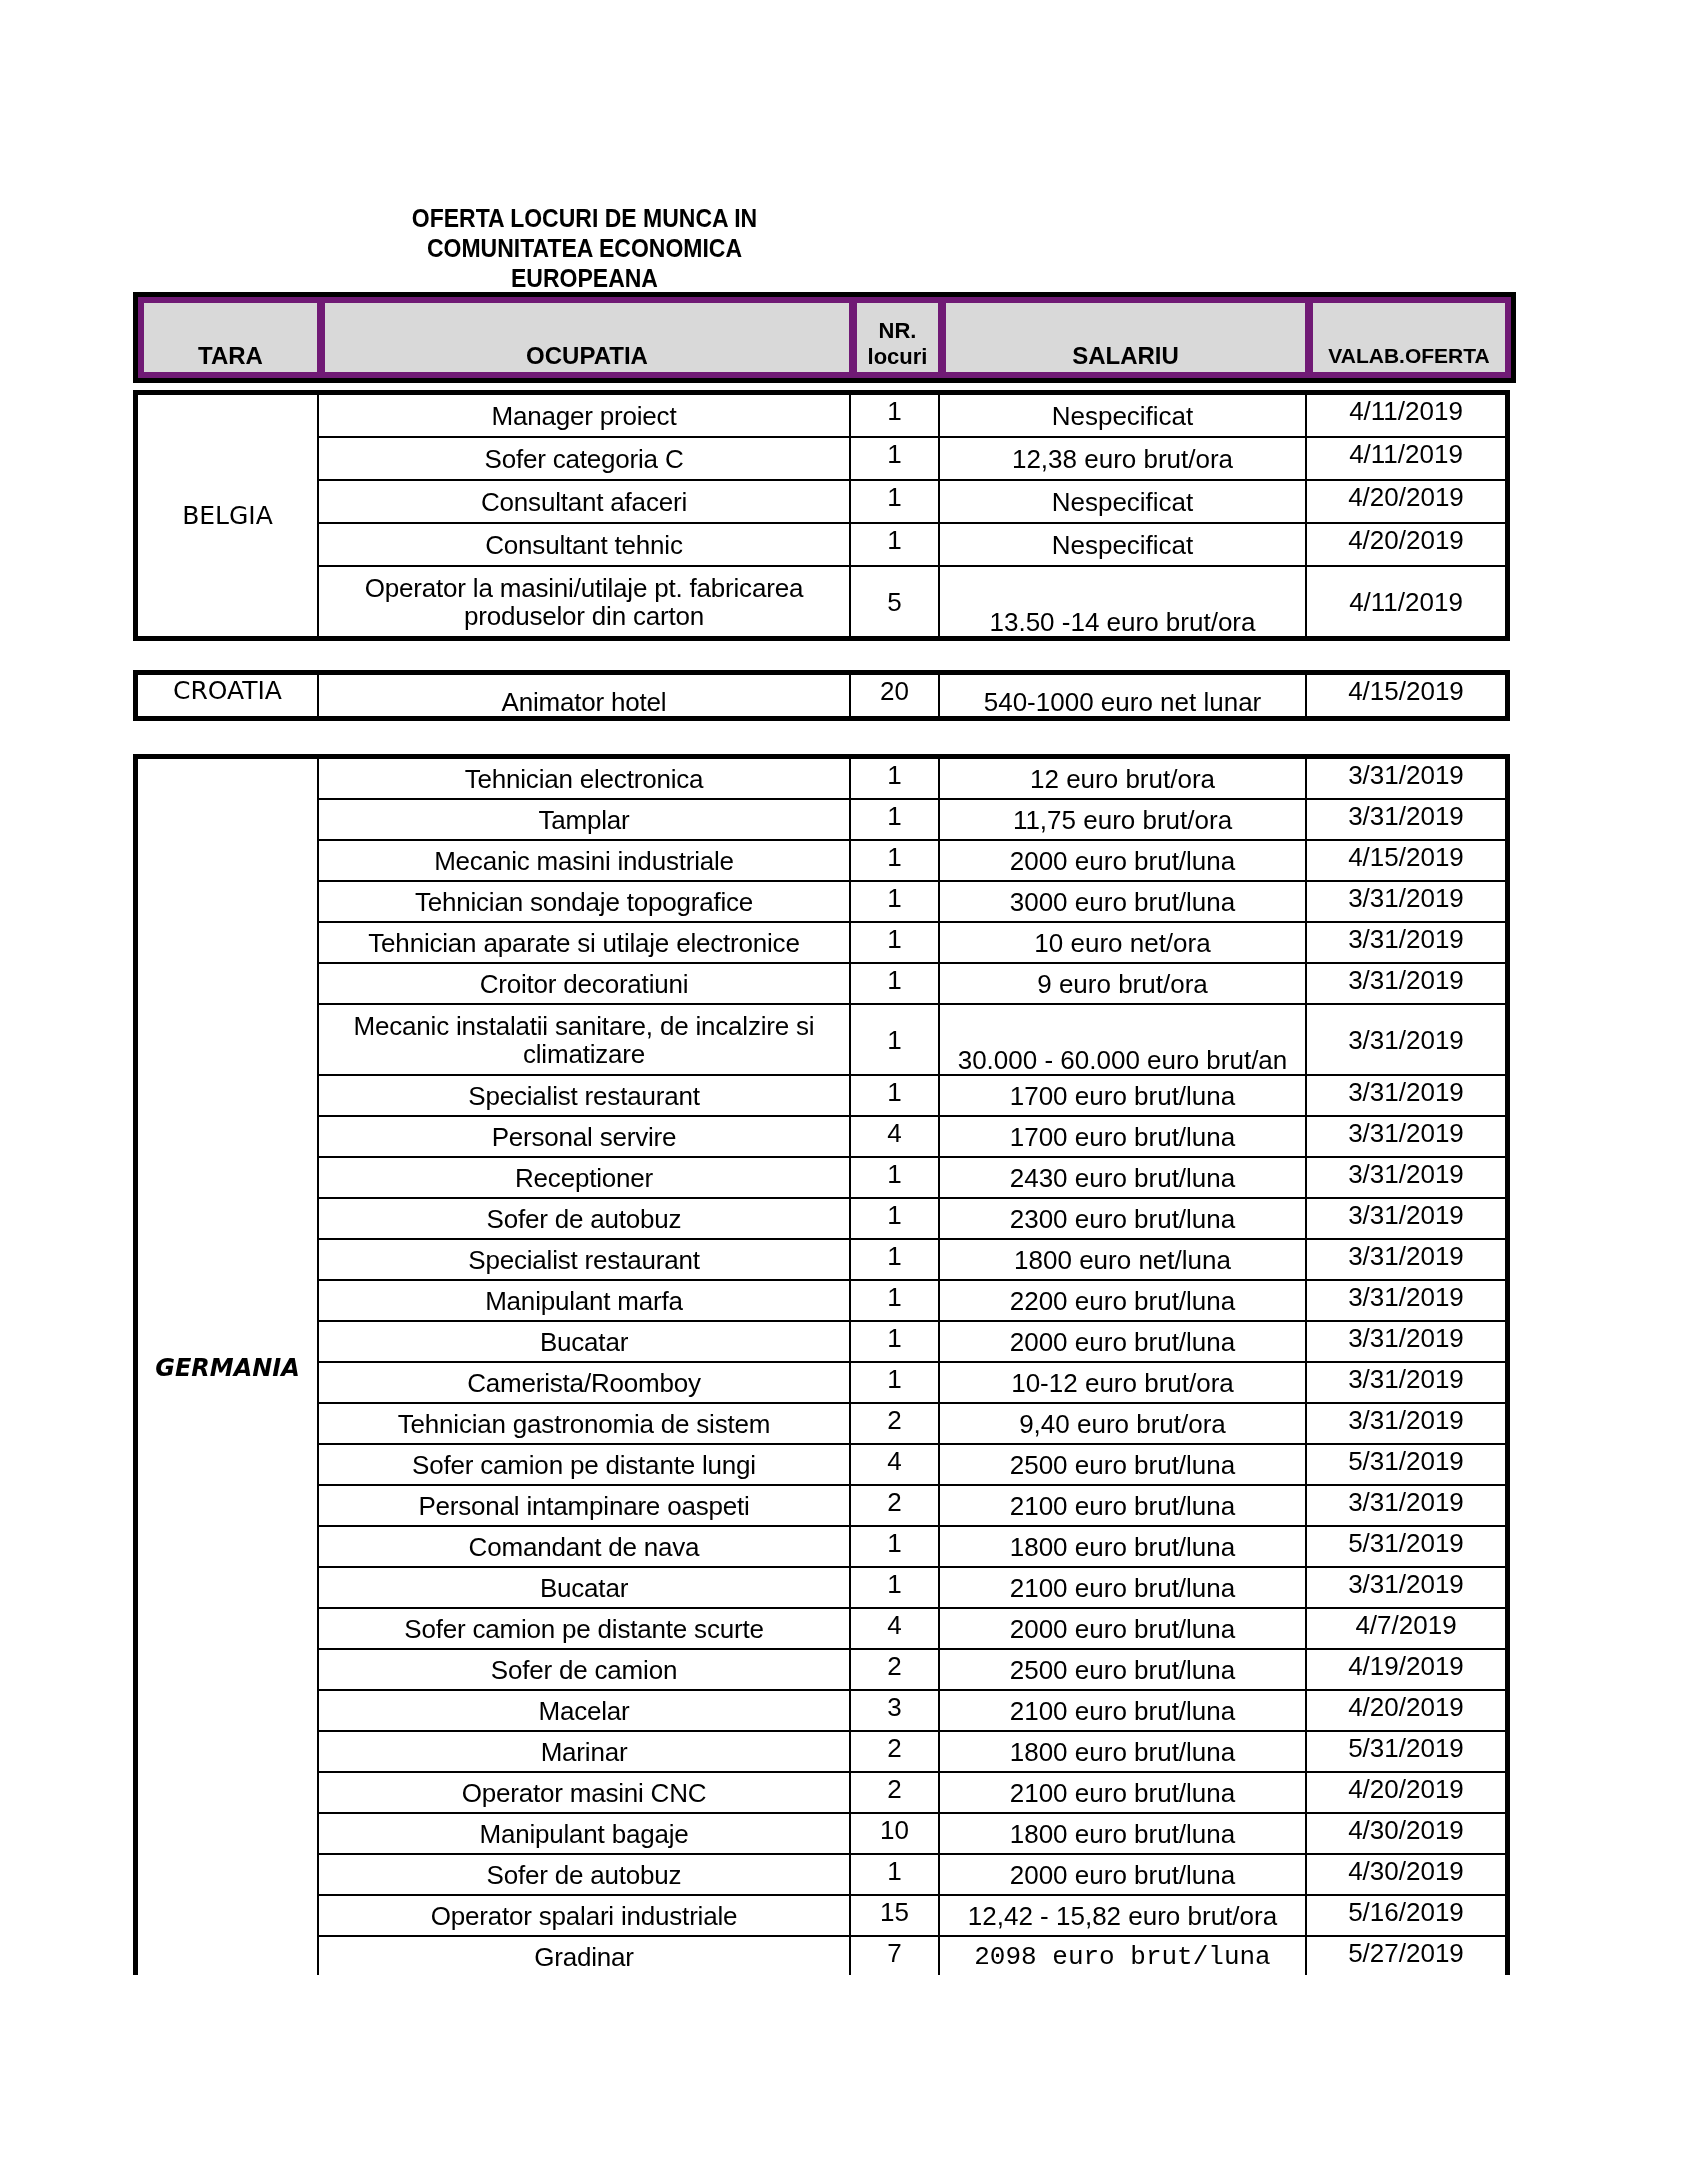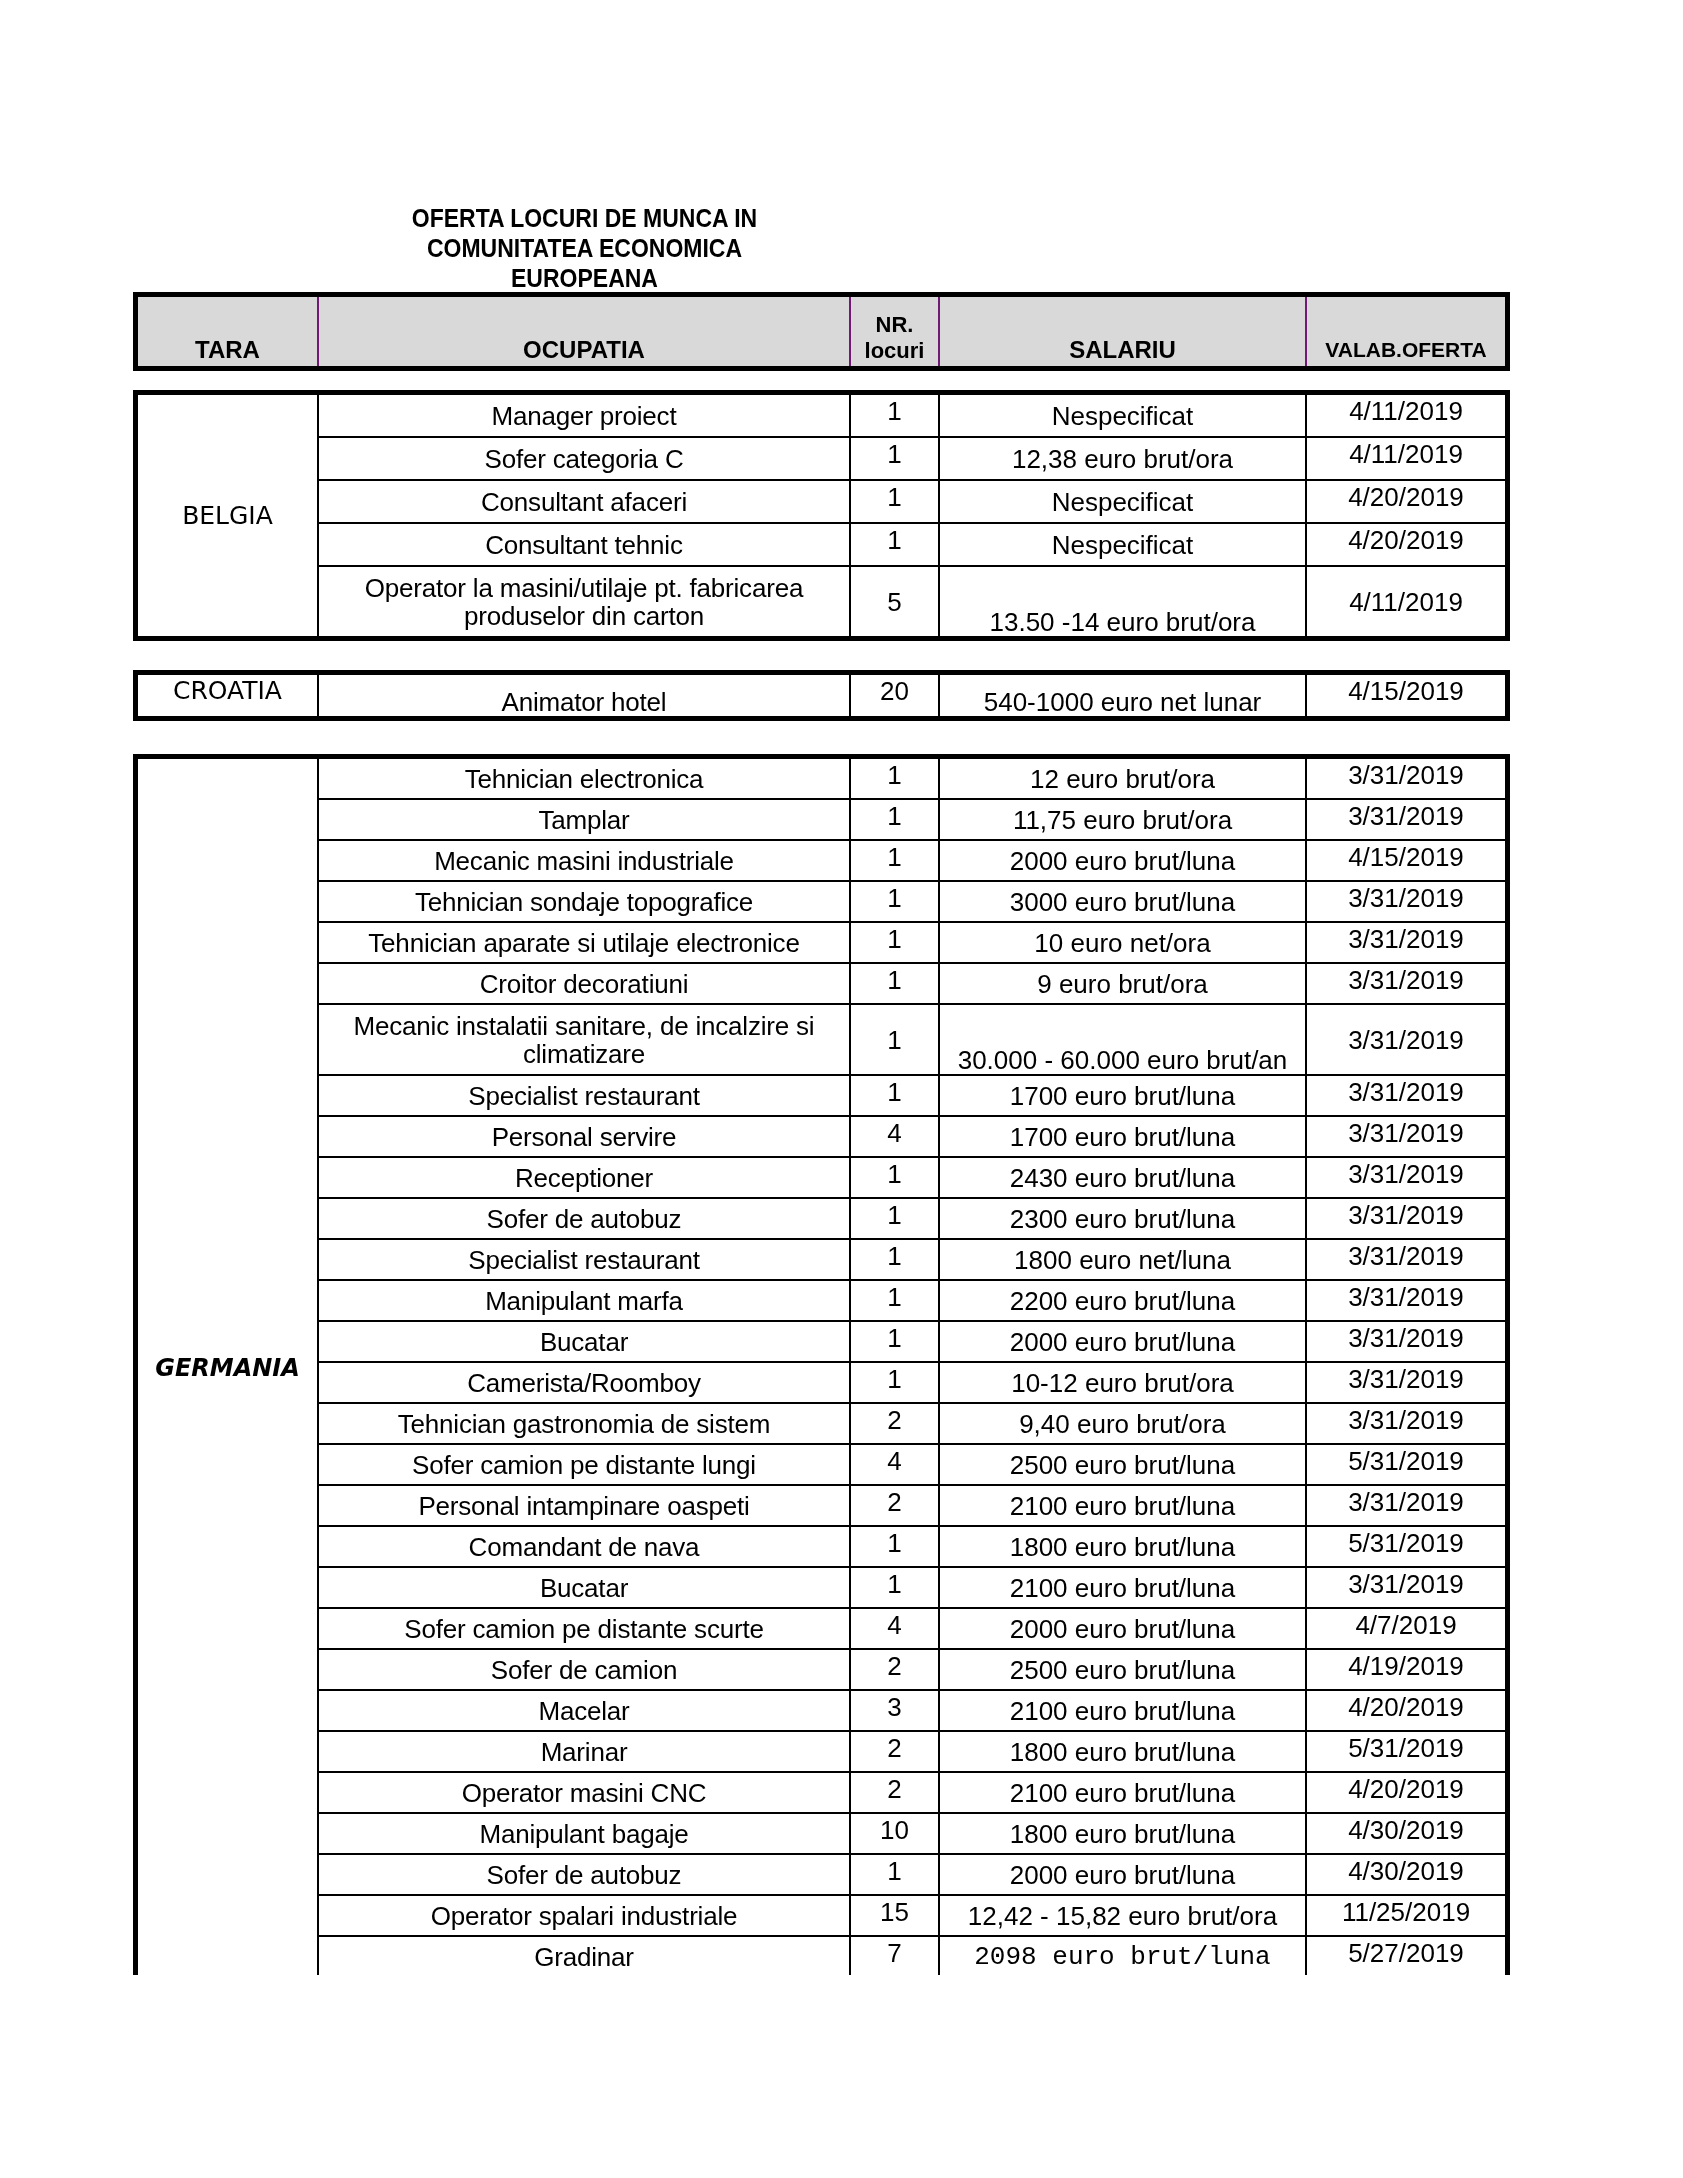--- a/index.html
+++ b/index.html
@@ -4,21 +4,21 @@
 <style>
   html, body { margin:0; padding:0; background:#ffffff; }
   body { width:1683px; height:2178px; position:relative; overflow:hidden;
          font-family:"Liberation Sans", sans-serif; color:#000; }
   .title { position:absolute; left:327px; top:203px; width:515px; text-align:center;
            font-weight:bold; font-size:25px; line-height:30px; transform:scaleX(0.92); transform-origin:center top; }
   .title div { white-space:nowrap; }
   table { position:absolute; left:136px; border-collapse:collapse; table-layout:fixed; }
   td { border:2px solid #000; text-align:center; padding:0; font-size:26px; line-height:28px; vertical-align:middle; }
   col.c1 { width:181px; } col.c2 { width:532px; } col.c3 { width:89px; } col.c4 { width:367px; } col.c5 { width:200px; }
-  .hdr td { background:#d9d9d9; border:2px solid #701a75; font-weight:bold; font-size:24px; line-height:28px;
+  .hdr td { background:#d9d9d9; border:8px solid #701a75; font-weight:bold; font-size:24px; line-height:28px;
             vertical-align:bottom; padding-bottom:2px; height:67px; }
   .hdr { outline:5px solid #000; outline-offset:-2px; }
   .hdr td.nr { font-size:22px; line-height:26px; }
   .hdr td.valab { font-size:21px; }
   .block { outline:5px solid #000; outline-offset:-2px; }
   .r1 td { height:39px; }
   .r2 td { height:69px; }
   .country { font-family:"DejaVu Sans", sans-serif; font-size:25px; }
   .country.bold { font-weight:bold; font-size:24px;font-style:italic; }
   .nr-cell { vertical-align:top; padding-top:2px; }
@@ -291,21 +291,21 @@
       <tr class="r1">
         <td class="occ" style="height: 37px;">Sofer de autobuz</td>
         <td class="nr-cell" style="height: 37px;">1</td>
         <td style="height: 37px;">2000 euro brut/luna</td>
         <td class="date-cell" style="height: 37px;">4/30/2019</td>
       </tr>
       <tr class="r1">
         <td class="occ" style="height: 37px;">Operator spalari industriale</td>
         <td class="nr-cell" style="height: 37px;">15</td>
         <td style="height: 37px;">12,42 - 15,82 euro brut/ora</td>
-        <td class="date-cell" style="height: 37px;">11/25/2019</td>
+        <td class="date-cell" style="height: 37px;">5/16/2019</td>
       </tr>
       <tr class="r1">
         <td class="occ" style="height: 37px;">Gradinar</td>
         <td class="nr-cell" style="height: 37px;">7</td>
         <td style="height: 37px; font-family: Liberation Mono, monospace;">2098 euro brut/luna</td>
         <td class="date-cell" style="height: 37px;">5/27/2019</td>
       </tr>
     </tbody>
 </table>
 <div class="open-bottom"></div>

